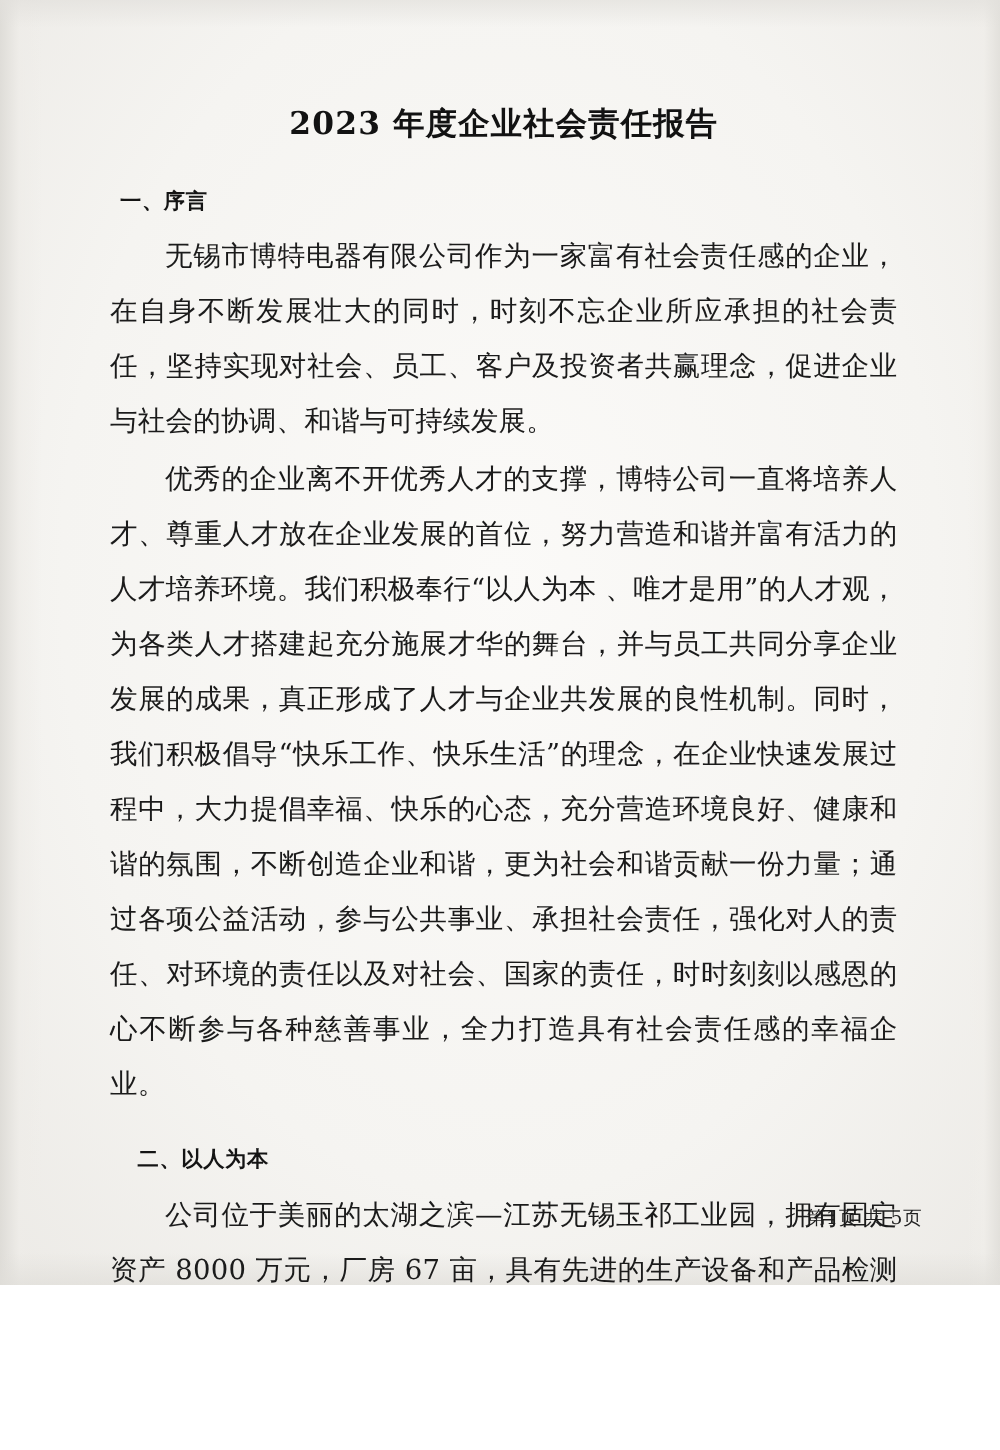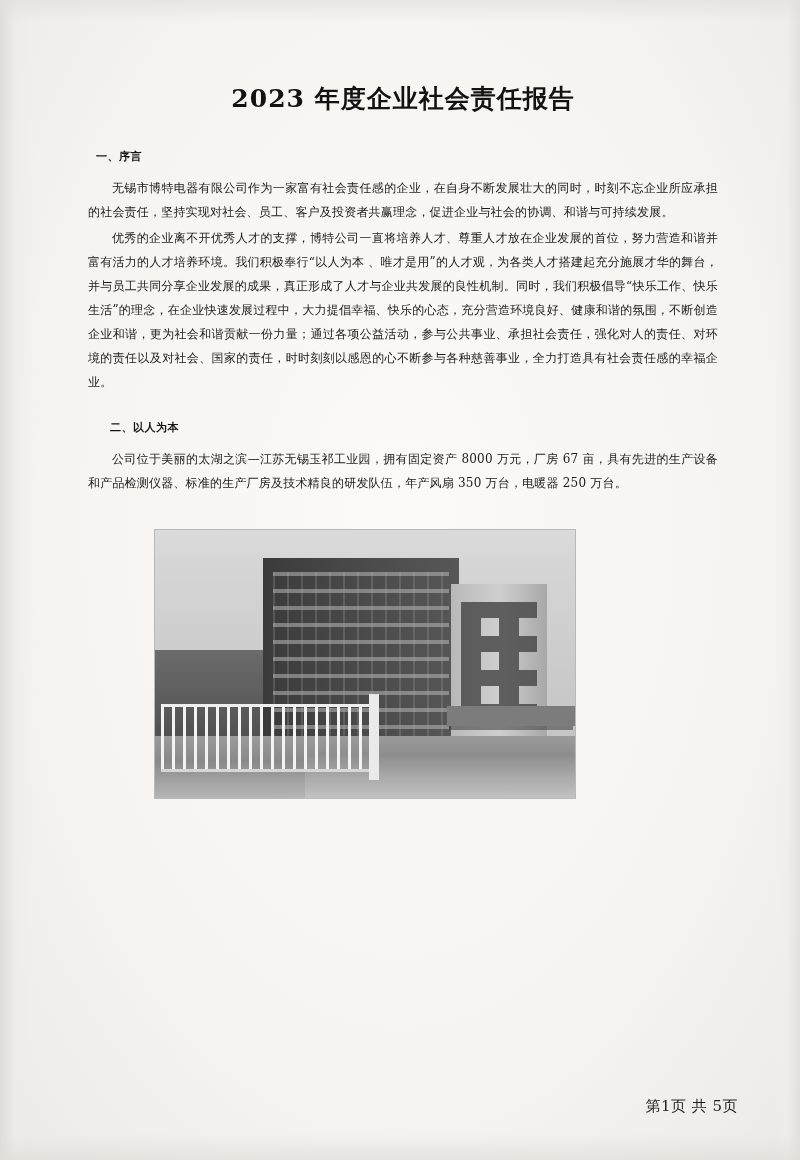--- a/index.html
+++ b/index.html
@@ -6,21 +6,21 @@
     margin: 0;
     padding: 0;
     background: #ffffff;
   }
   body {
     font-family: "DejaVu Serif", "Liberation Serif", serif;
   }
   .page {
     position: relative;
     width: 800px;
-    height: 1160px;
+    height: 1028px;
     margin: 0 auto;
     background: #f7f6f4;
     overflow: hidden;
   }
   
   .paper-bg {
     position: absolute;
     inset: 0;
     background:
       radial-gradient(ellipse at 50% 45%, #fbfaf8 0%, #f5f4f1 62%, #eceae6 100%);
@@ -59,32 +59,32 @@
   .doc-title {
     text-align: center;
     font-size: 25px;
     font-weight: 700;
     letter-spacing: 1px;
     margin: 18px 0 34px 0;
     font-family: "DejaVu Serif", "Liberation Serif", serif;
     color: #121212;
   }
   .section-heading {
-    font-size: 11px;
+    font-size: 17px;
     font-weight: 700;
     margin: 0 0 12px 8px;
     letter-spacing: .5px;
     color: #141414;
   }
   .section-heading.second {
     margin-top: 26px;
     margin-left: 22px;
   }
   p.para {
-    font-size: 12px;
+    font-size: 22px;
     line-height: 2.0;
     text-align: justify;
     text-justify: inter-ideograph;
     margin: 0 0 2px 0;
     text-indent: 2em;
     letter-spacing: .2px;
     color: #1b1b1b;
   }
   .figure {
     margin: 34px 0 0 66px;

